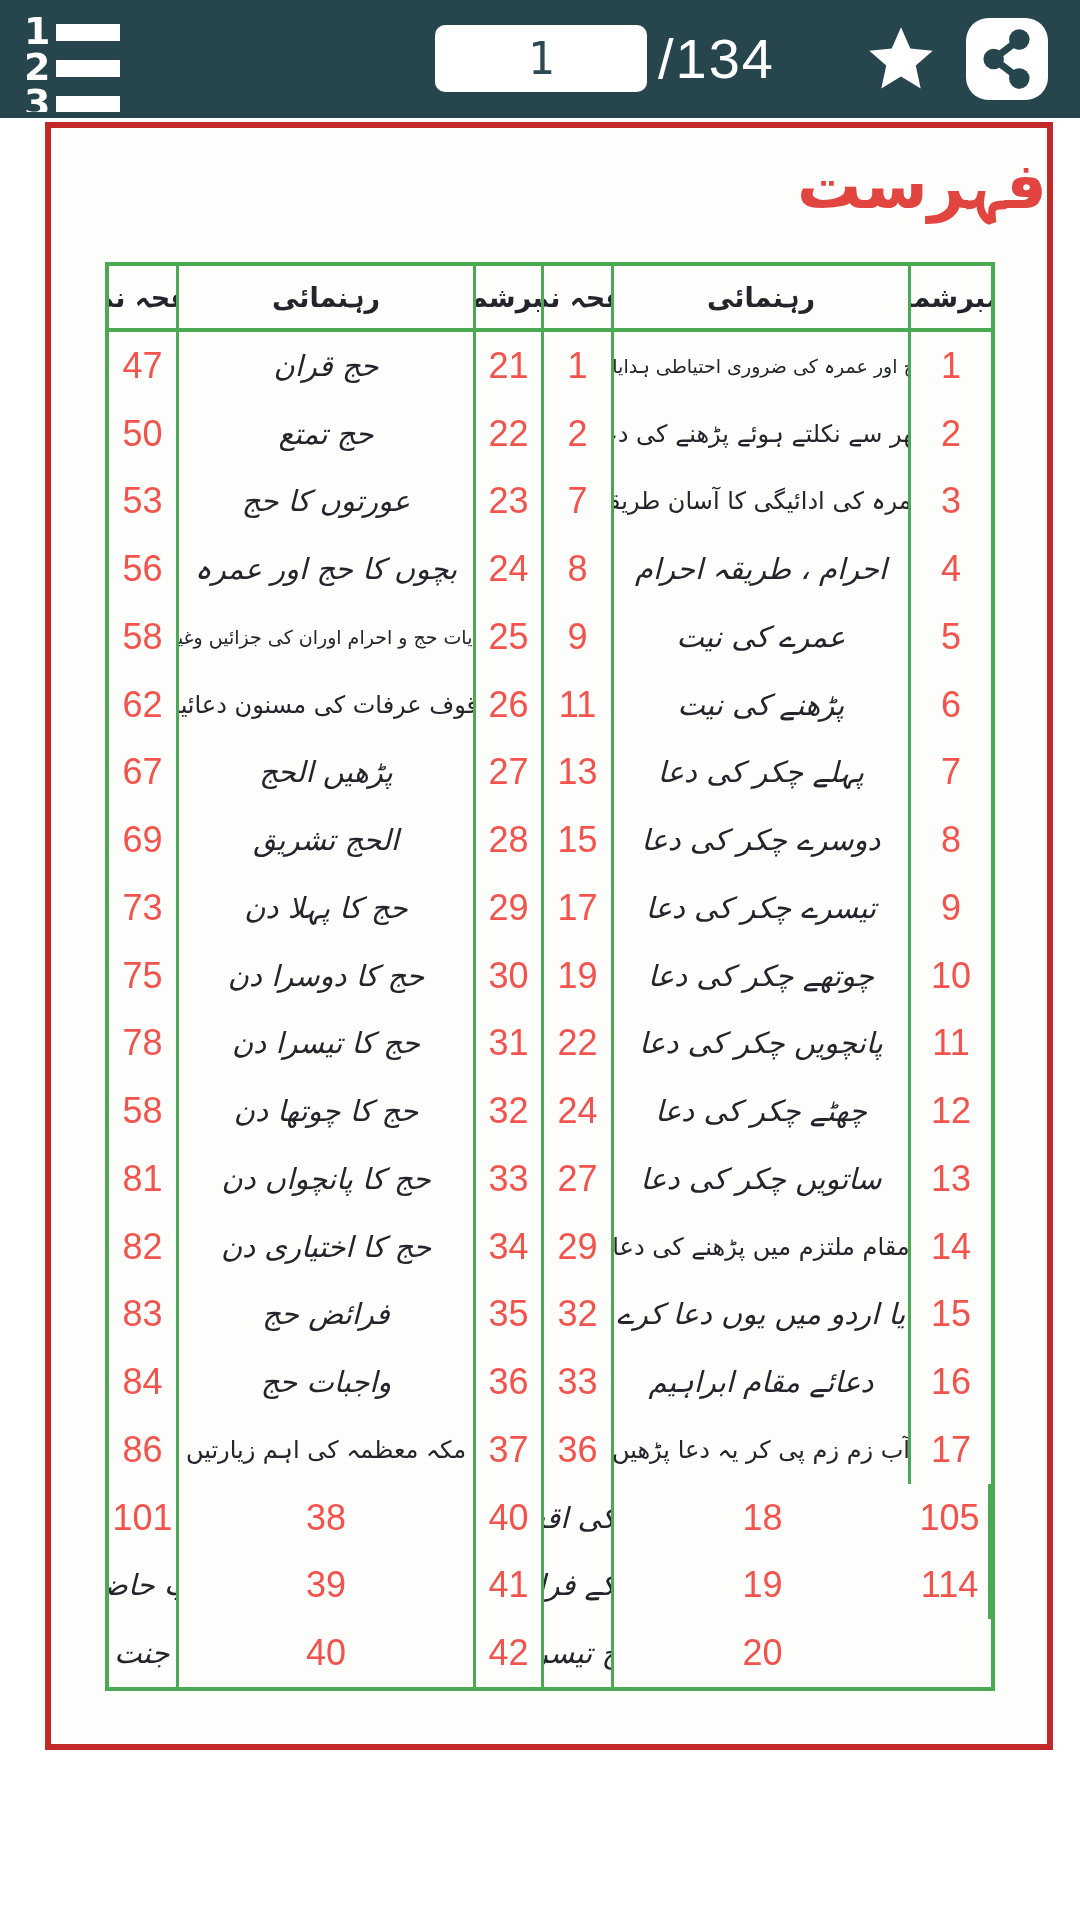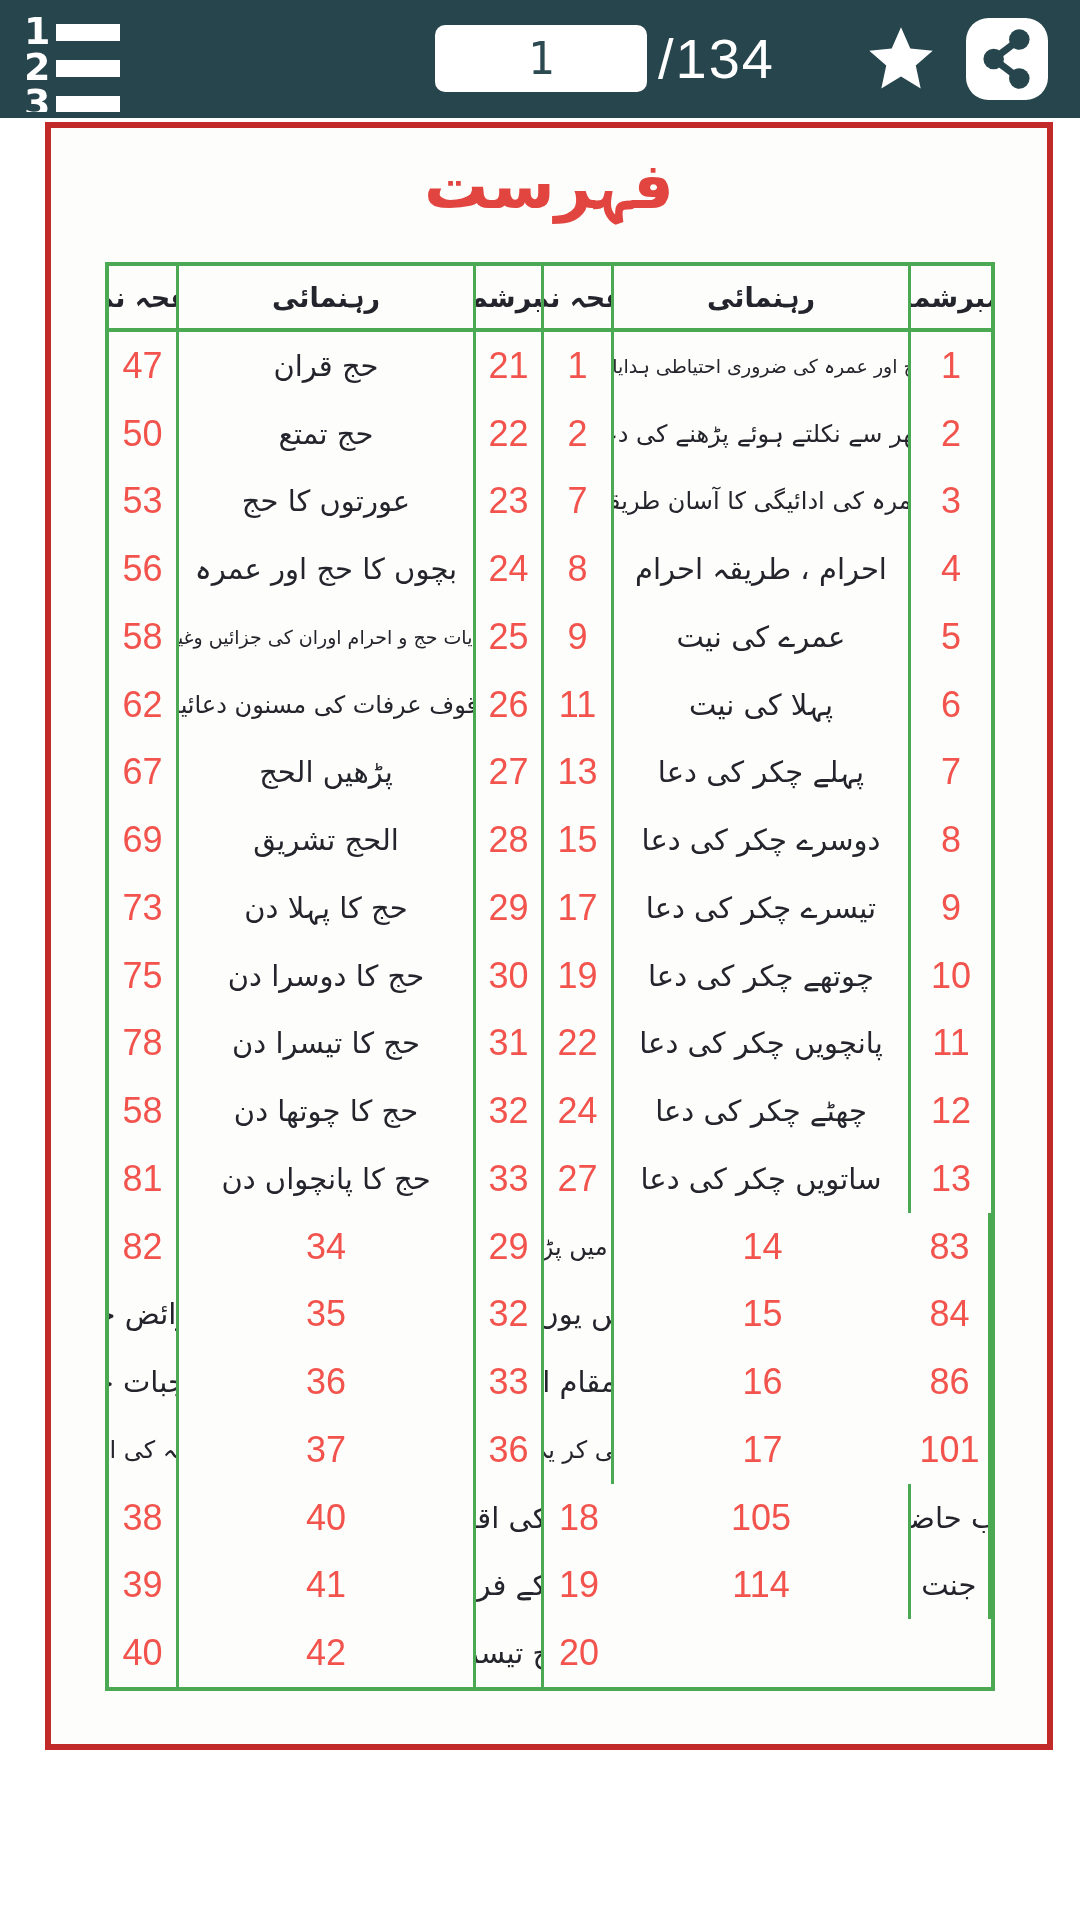--- a/index.html
+++ b/index.html
@@ -44,21 +44,21 @@
     background:transparent;border:none;padding:0;cursor:pointer;
   }
   
   .page{
     position:absolute;left:45px;top:122px;width:1008px;height:1628px;
     box-sizing:border-box;border:6px solid var(--pageborder);
     background:#fdfdfb;
   }
   .page-title{
     position:absolute;left:0;top:6px;width:100%;height:104px;line-height:104px;
-    text-align:center;color:var(--titlered);font-size:64px;font-weight:700;
+    color:var(--titlered);font-size:64px;font-weight:700;
     font-family:"DejaVu Sans", sans-serif;
   }
   
   .toc-table{
     position:absolute;left:54px;top:134px;width:890px;
     box-sizing:border-box;border:4px solid var(--green);
     display:grid;
     grid-template-columns:70px 297px 68px 70px 297px 80px;
     grid-template-rows:66px;
     grid-auto-rows:67.75px;
@@ -74,21 +74,21 @@
     font-family:"DejaVu Sans", sans-serif;color:var(--ink);
     font-size:27px;font-weight:700;
   }
   .num{
     color:var(--num);font-size:36px;
     font-family:"Liberation Sans", sans-serif;
   }
   .title{
     color:var(--ink);font-family:"DejaVu Sans", sans-serif;
   }
-  .fs-l{font-size:29px;}
+  .fs-l{font-size:29px;font-style:italic;}
   .fs-m{font-size:24px;}
   .fs-s{font-size:19px;}
 </style>
 </head>
 <body>
 
 <div class="topbar">
 
   <button class="toc-btn" title="">
     <svg width="100" height="100" viewBox="0 0 100 100">
@@ -171,21 +171,21 @@
       <div class="cell col-0 num">58</div>
       <div class="cell col-1 title fs-s" dir="rtl" lang="ur">جنایات حج و احرام اوران کی جزائیں وغیرہ</div>
       <div class="cell col-2 num">25</div>
       <div class="cell col-3 num">9</div>
       <div class="cell col-4 title fs-l" dir="rtl" lang="ur">عمرے کی نیت</div>
       <div class="cell col-5 num">5</div>
       <div class="cell col-0 num">62</div>
       <div class="cell col-1 title fs-m" dir="rtl" lang="ur">وقوف عرفات کی مسنون دعائیں</div>
       <div class="cell col-2 num">26</div>
       <div class="cell col-3 num">11</div>
-      <div class="cell col-4 title fs-l" dir="rtl" lang="ur">پہلا کی نیت</div>
+      <div class="cell col-4 title fs-l" dir="rtl" lang="ur">پڑھنے کی نیت</div>
       <div class="cell col-5 num">6</div>
       <div class="cell col-0 num">67</div>
       <div class="cell col-1 title fs-l" dir="rtl" lang="ur">پڑھیں الحج</div>
       <div class="cell col-2 num">27</div>
       <div class="cell col-3 num">13</div>
       <div class="cell col-4 title fs-l" dir="rtl" lang="ur">پہلے چکر کی دعا</div>
       <div class="cell col-5 num">7</div>
       <div class="cell col-0 num">69</div>
       <div class="cell col-1 title fs-l" dir="rtl" lang="ur">الحج تشریق</div>
       <div class="cell col-2 num">28</div>
@@ -216,20 +216,21 @@
       <div class="cell col-3 num">24</div>
       <div class="cell col-4 title fs-l" dir="rtl" lang="ur">چھٹے چکر کی دعا</div>
       <div class="cell col-5 num">12</div>
       <div class="cell col-0 num">81</div>
       <div class="cell col-1 title fs-l" dir="rtl" lang="ur">حج کا پانچواں دن</div>
       <div class="cell col-2 num">33</div>
       <div class="cell col-3 num">27</div>
       <div class="cell col-4 title fs-l" dir="rtl" lang="ur">ساتویں چکر کی دعا</div>
       <div class="cell col-5 num">13</div>
       <div class="cell col-0 num">82</div>
+      <div class="cell col-1 title fs-l" dir="rtl" lang="ur">حج کا اختیاری دن</div>
       <div class="cell col-2 num">34</div>
       <div class="cell col-3 num">29</div>
       <div class="cell col-4 title fs-m" dir="rtl" lang="ur">مقام ملتزم میں پڑھنے کی دعا</div>
       <div class="cell col-5 num">14</div>
       <div class="cell col-0 num">83</div>
       <div class="cell col-1 title fs-l" dir="rtl" lang="ur">فرائض حج</div>
       <div class="cell col-2 num">35</div>
       <div class="cell col-3 num">32</div>
       <div class="cell col-4 title fs-l" dir="rtl" lang="ur">یا اردو میں یوں دعا کرے</div>
       <div class="cell col-5 num">15</div>

